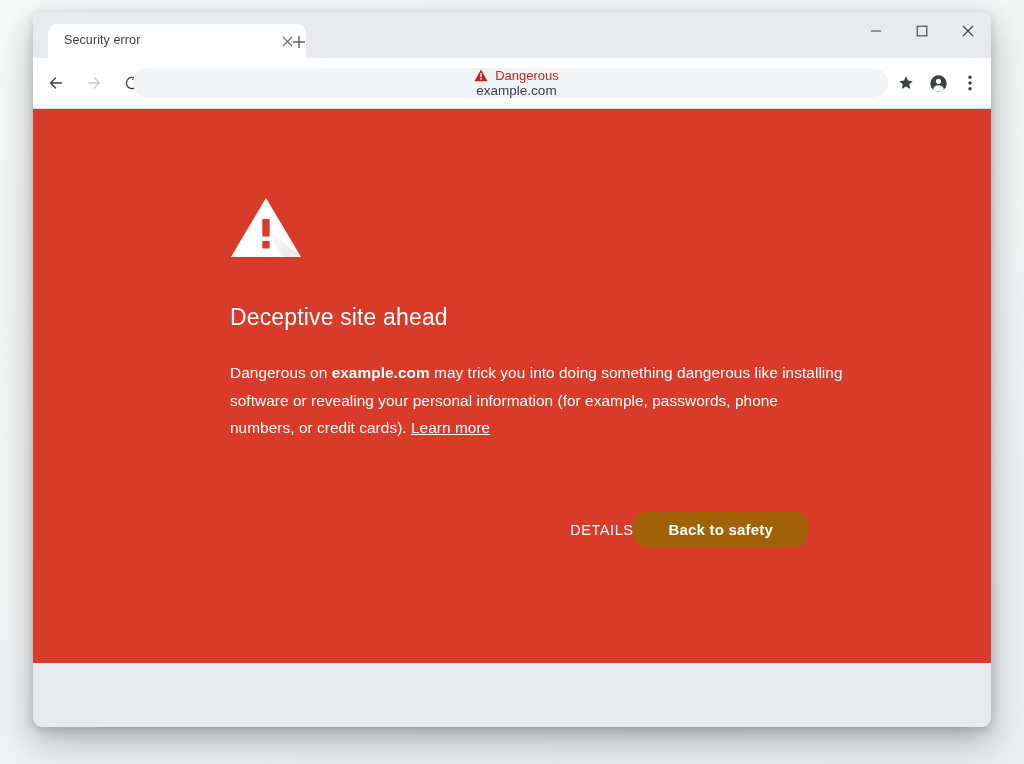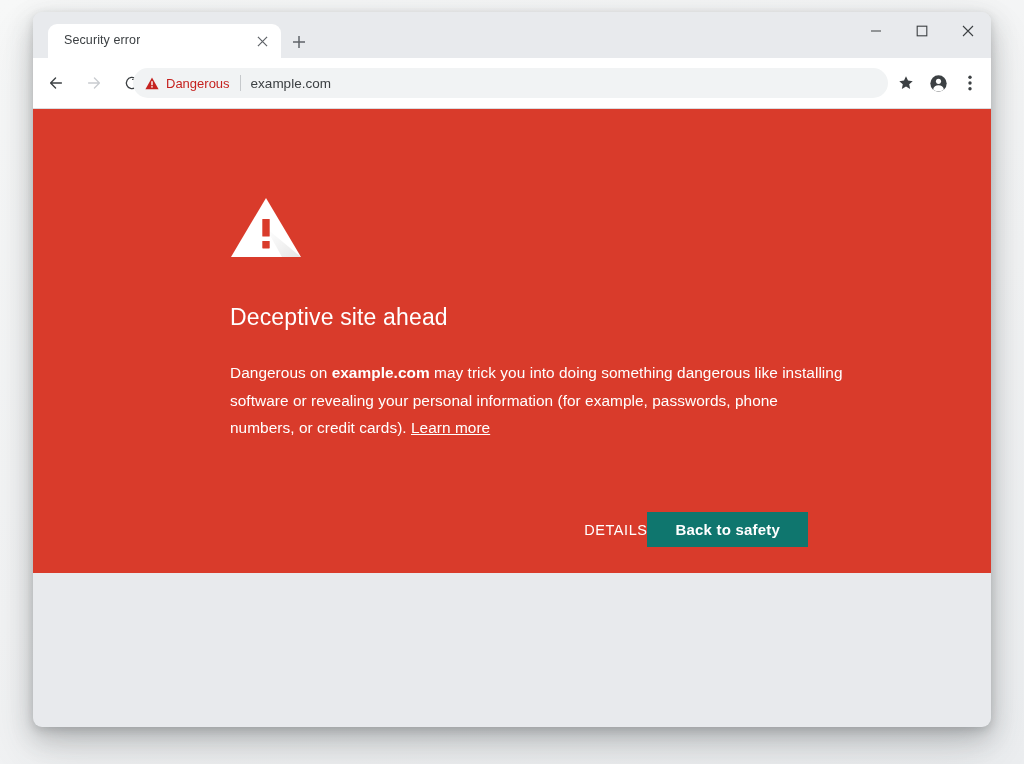--- a/index.html
+++ b/index.html
@@ -47,20 +47,21 @@
   .tab {
     position: absolute;
     left: 15px;
     top: 12px;
     width: 233px;
     height: 34px;
     background: #ffffff;
     border-radius: 9px 9px 0 0;
     display: flex;
     align-items: center;
+    padding-left: 25px;
   }
   .tab-title {
     position: absolute;
     left: 16px;
     top: 9px;
     font-size: 12.5px;
     color: #3c4043;
     white-space: nowrap;
     overflow: hidden;
     text-overflow: ellipsis;
@@ -135,20 +136,21 @@
     position: absolute;
     left: 100px;
     right: 103px;
     top: 10px;
     height: 30px;
     background: #f1f3f4;
     border-radius: 16px;
     display: flex;
     align-items: center;
     padding-left: 12px;
+    flex-direction: column;
   }
   .danger-label {
     display: flex;
     align-items: center;
     color: #c5221f;
     font-size: 13px;
     white-space: nowrap;
   }
   .danger-label .tri { margin-right: 7px; display: flex; }
   .omni-sep {
@@ -176,21 +178,21 @@
     display: flex;
     align-items: center;
     justify-content: center;
     color: #3c4043;
     margin-left: 2px;
   }
 
   
   .page {
     position: relative;
-    height: 464px;
+    height: 554px;
     background: #d93b2b;
     overflow: hidden;
   }
   .interstitial {
     position: absolute;
     left: 197px;
     top: 88px;
     width: 615px;
   }
   .warn-icon {
@@ -231,28 +233,28 @@
   .details-btn {
     background: transparent;
     border: none;
     color: #ffffff;
     font-family: "Liberation Sans", sans-serif;
     font-size: 14.5px;
     letter-spacing: .55px;
     padding: 8px 0;
   }
   .safety-btn {
-    background: #0f766e;
+    background: #a16207;
     border: none;
     color: #ffffff;
     font-family: "Liberation Sans", sans-serif;
     font-size: 15px;
     font-weight: bold;
-    border-radius: 0;
-    padding: 9px 28px;
+    border-radius: 13px;
+    padding: 9px 35px;
     letter-spacing: .2px;
   }
 </style>
 </head>
 <body>
 
 <div id="canvas">
 
   <div id="browser-window">
 

